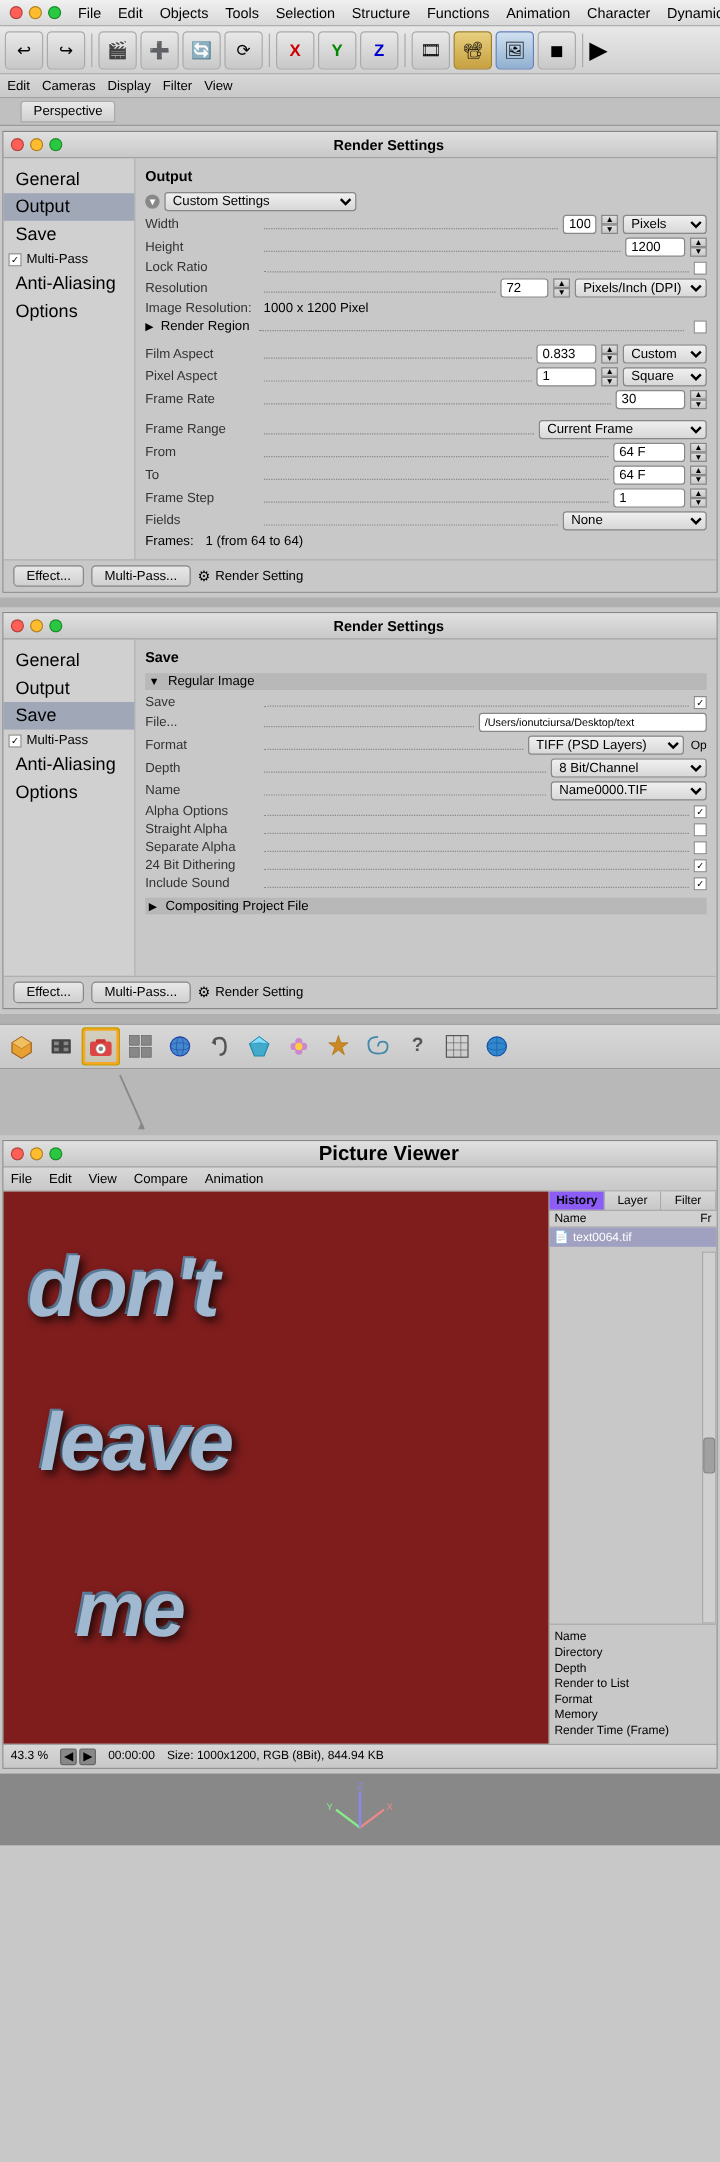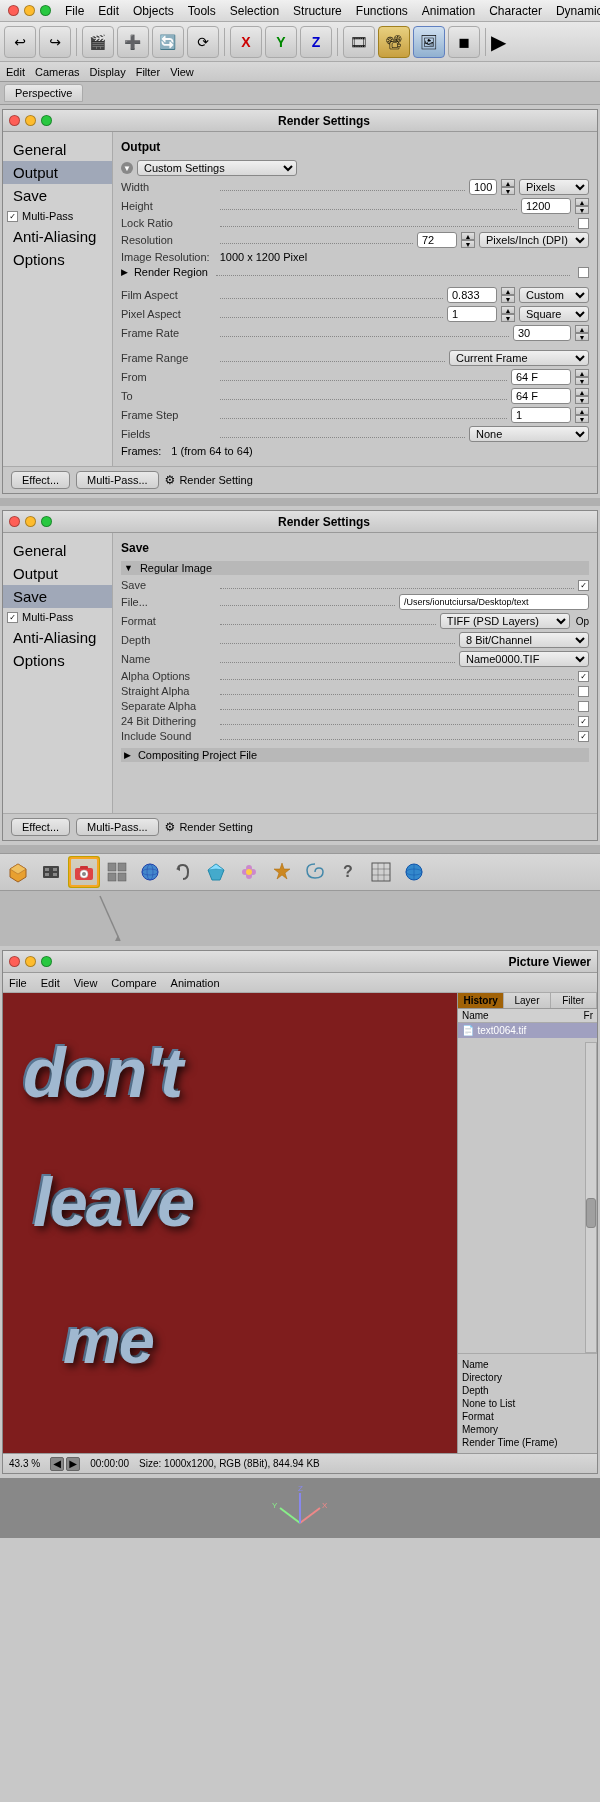--- a/index.html
+++ b/index.html
@@ -264,24 +264,24 @@
     .pv-titlebar {
       background: linear-gradient(to bottom, #e0e0e0, #c8c8c8);
       border-bottom: 1px solid #999;
       display: flex;
       align-items: center;
       height: 22px;
       padding: 0 6px;
       gap: 5px;
     }
     .pv-title {
-      font-size: 12px;
+      font-size: 17px;
       font-weight: bold;
       flex: 1;
-      text-align: right;
+      text-align: center;
     }
     .pv-menubar {
       background: linear-gradient(to bottom, #d8d8d8, #c8c8c8);
       border-bottom: 1px solid #aaa;
       display: flex;
       align-items: center;
       height: 20px;
       padding: 0 6px;
       gap: 14px;
       font-size: 11px;
@@ -310,21 +310,21 @@
     .pv-tab {
       flex: 1;
       text-align: center;
       padding: 2px;
       font-size: 10px;
       cursor: pointer;
       border-right: 1px solid #aaa;
       background: linear-gradient(to bottom, #d8d8d8, #c8c8c8);
     }
     .pv-tab.active {
-      background: #a16207;
+      background: #8b5cf6;
       font-weight: bold;
     }
     .pv-history-header {
       display: flex;
       border-bottom: 1px solid #aaa;
       font-size: 10px;
       padding: 1px 4px;
       background: #d0d0d0;
     }
     .pv-history-row {
@@ -461,21 +461,21 @@
 </div>
 
 <div class="render-sub-bar">
   <span>Edit</span>
   <span>Cameras</span>
   <span>Display</span>
   <span>Filter</span>
   <span>View</span>
 </div>
 
-<div style="background:#c0c0c0; padding:2px 4px; border-bottom:1px solid #999;">
+<div style="background:#c0c0c0; padding:2px 17px; border-bottom:1px solid #999;">
   <div class="viewport-tab" style="display:inline-block;">Perspective</div>
 </div>
 
 <div class="render-panel">
   <div class="render-panel-titlebar">
     <div class="window-controls">
       <div class="win-btn win-close"></div>
       <div class="win-btn win-minimize"></div>
       <div class="win-btn win-maximize"></div>
     </div>
@@ -962,21 +962,21 @@
         <div class="pv-info-row">
           <span>Name</span>
         </div>
         <div class="pv-info-row">
           <span>Directory</span>
         </div>
         <div class="pv-info-row">
           <span>Depth</span>
         </div>
         <div class="pv-info-row">
-          <span>None to List</span>
+          <span>Render to List</span>
         </div>
         <div class="pv-info-row">
           <span>Format</span>
         </div>
         <div class="pv-info-row">
           <span>Memory</span>
         </div>
         <div class="pv-info-row">
           <span>Render Time (Frame)</span>
         </div>

